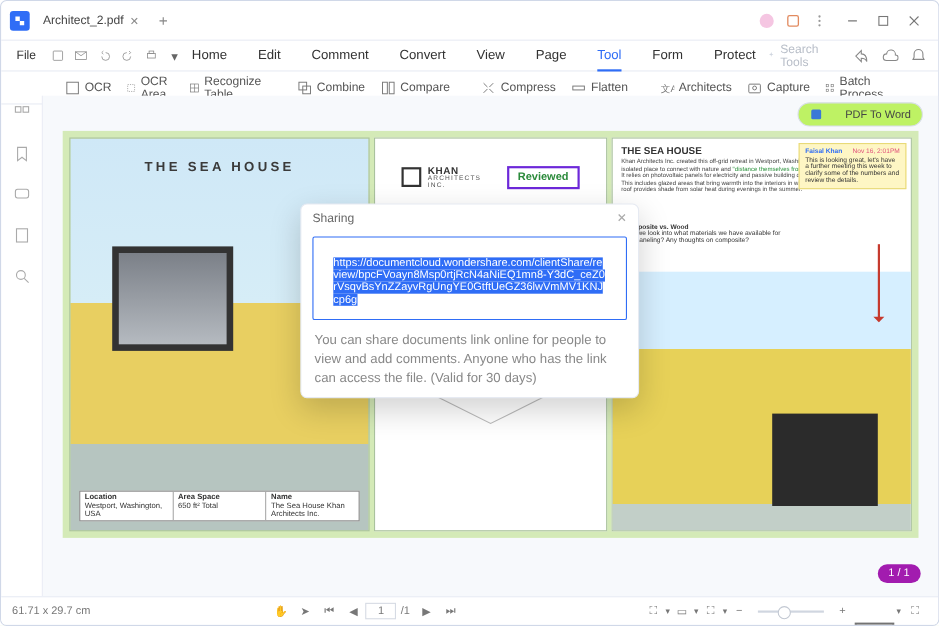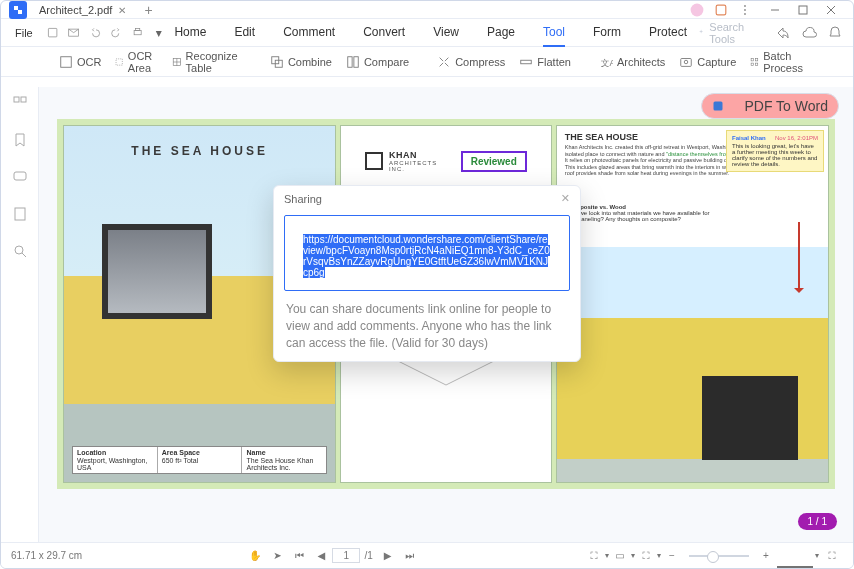--- a/index.html
+++ b/index.html
@@ -1,19 +1,19 @@
 <!DOCTYPE html>
 <html><head>
 <meta charset="utf-8">
 <style>
 * { margin: 0; padding: 0; box-sizing: border-box; }
 body { font-family: -apple-system, "Segoe UI", Arial, sans-serif; font-size: 12px; color: #333; width: 854px; height: 569px; overflow: hidden; background: #fff; border: 1px solid #d0d8e8; border-radius: 6px; position: relative; }
 
 
-.title-bar { height: 18px; display: flex; align-items: center; padding: 0 8px; border-bottom: 1px solid #e8ecf4; }
+.title-bar { height: 36px; display: flex; align-items: center; padding: 0 8px; border-bottom: 1px solid #e8ecf4; }
 .title-bar .app-icon { width: 18px; height: 18px; background: #2f6df6; border-radius: 3px; margin-right: 6px; display:flex; align-items:center; justify-content:center; }
 .title-bar .app-icon svg { width:10px; height:10px; }
 .title-bar .tab { display: flex; align-items: center; font-size: 11px; padding: 2px 20px 2px 6px; border-radius: 4px; position: relative; color:#444;}
 .title-bar .tab .tabx { position:absolute; right:6px; top:3px; font-size:10px; color:#888; }
 .title-bar .plus { margin-left:6px; font-size:14px; color:#888; padding:0 6px;}
 .title-bar .spacer { flex:1; }
 .title-bar .win-btn { width:28px; height:20px; display:flex; align-items:center; justify-content:center; color:#666; }
 .title-bar .win-btn svg { width:10px;height:10px; }
 .title-bar .small-icon { width:16px; height:16px; margin-right:8px; }
 
@@ -32,21 +32,21 @@
 .ribbon .ritem { display:flex; align-items:center; gap:4px; }
 .ribbon .ritem svg { width:14px; height:14px; }
 .ribbon .vsep { width:1px; height:18px; background:#e0e4ec; }
 
 
 .left-bar { position:absolute; left:0; top:86px; bottom:26px; width:38px; border-right:1px solid #e8ecf4; display:flex; flex-direction:column; align-items:center; gap:18px; padding-top:8px; color:#9aa3b2;}
 .left-bar svg { width:16px; height:16px; }
 
 
 .main { position:absolute; left:38px; right:0; top:86px; bottom:26px; background:#f7f9fc; overflow:hidden;}
-.pdf-to-word { position:absolute; top:6px; right:14px; background:#fca5a5; border:1px solid #d8dee8; border-radius:14px; padding:4px 10px; font-size:14px; color:#444; display:flex; align-items:center; gap:20px;}
+.pdf-to-word { position:absolute; top:6px; right:14px; background:#bef264; border:1px solid #d8dee8; border-radius:14px; padding:4px 10px; font-size:10px; color:#444; display:flex; align-items:center; gap:20px;}
 .doc-page { position:absolute; left:18px; right:18px; top:32px; height:370px; background:#d4eab7; display:flex; gap:4px; padding:6px; }
 .col { position:relative; }
 .col1 { flex:1.1; background:linear-gradient(#cfe8f7,#d6edf7 42%, #e8cf61 42%, #e8cf61 78%, #b6c5c0 78%); border:1px solid #aac29e; overflow:hidden;}
 .col1 .title { position:absolute; top:18px; left:0; right:0; text-align:center; font-weight:600; letter-spacing:3px; font-size:12px; color:#3a3a3a;}
 .col1 .table { position:absolute; bottom:8px; left:8px; right:8px; background:#fff; border:1px solid #888; display:flex; font-size:7px; }
 .col1 .table > div { flex:1; border-right:1px solid #aaa; padding:2px 4px; }
 .col1 .table > div:last-child { border-right:none; }
 .col1 .table .th { font-weight:600; display:block; margin-bottom:1px;}
 .house-window { position:absolute; left:38px; top:98px; width:110px; height:95px; background:#333; }
 .house-window .glass { position:absolute; inset:6px; background: linear-gradient(#7b8088,#b5bac0); }

